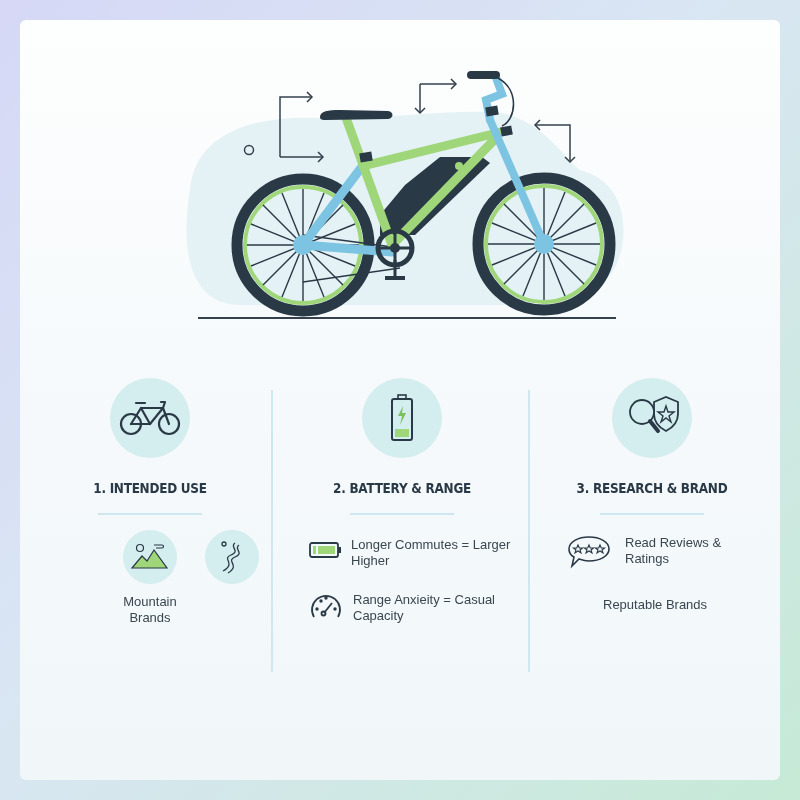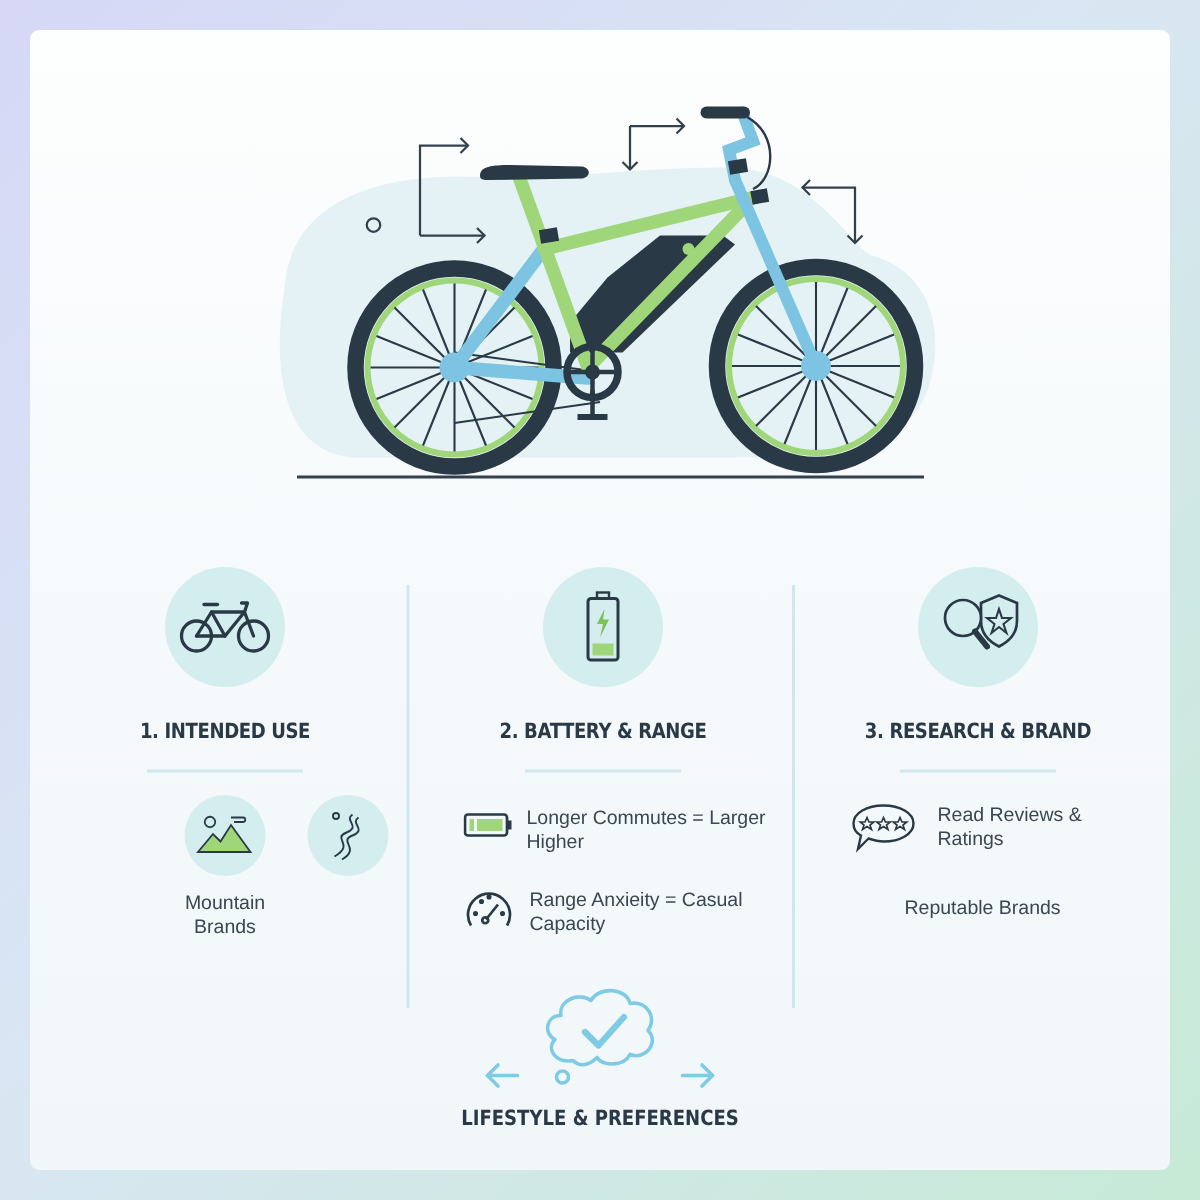--- a/index.html
+++ b/index.html
@@ -246,26 +246,14 @@
         <path d="M22 10 L23.3 13 L26.5 13 L24 15 L25 18 L22 16 L19 18 L20 15 L17.5 13 L20.7 13 Z" stroke-width="1.1"></path>
         <path d="M33 10 L34.3 13 L37.5 13 L35 15 L36 18 L33 16 L30 18 L31 15 L28.5 13 L31.7 13 Z" stroke-width="1.1"></path>
       </svg>
       <div class="txt"><span>Read Reviews &amp;</span><br><span>Ratings</span></div>
     </div>
     <div class="row" style="top:222px; left:76px;">
       <div class="txt">Reputable Brands</div>
     </div>
   </div>
 
-  <div class="footer">
-    <svg width="220" height="90" viewBox="0 0 220 90" fill="none" stroke="#7fcbe6" stroke-width="2.4" stroke-linecap="round" stroke-linejoin="round">
-      <path d="M92 62 C 80 64, 74 54, 80 48 C 72 44, 74 32, 84 32 C 82 22, 96 16, 104 22 C 110 12, 128 14, 130 24 C 142 22, 148 34, 142 42 C 150 50, 140 62, 130 58 C 126 66, 112 66, 108 60 C 102 66, 96 66, 92 62 Z"></path>
-      <circle cx="85" cy="73" r="4"></circle>
-      <path d="M100 43 L109 52 L126 33" stroke-width="4.2"></path>
-      <path d="M35 72 L55 72"></path>
-        <path d="M42 65 L35 72 L42 79"></path>
-      <path d="M165 72 L185 72"></path>
-        <path d="M178 65 L185 72 L178 79"></path>
-    </svg>
-    <div class="footer-title">LIFESTYLE &amp; PREFERENCES</div>
-  </div>
 
 </div>
 
 </body></html>

